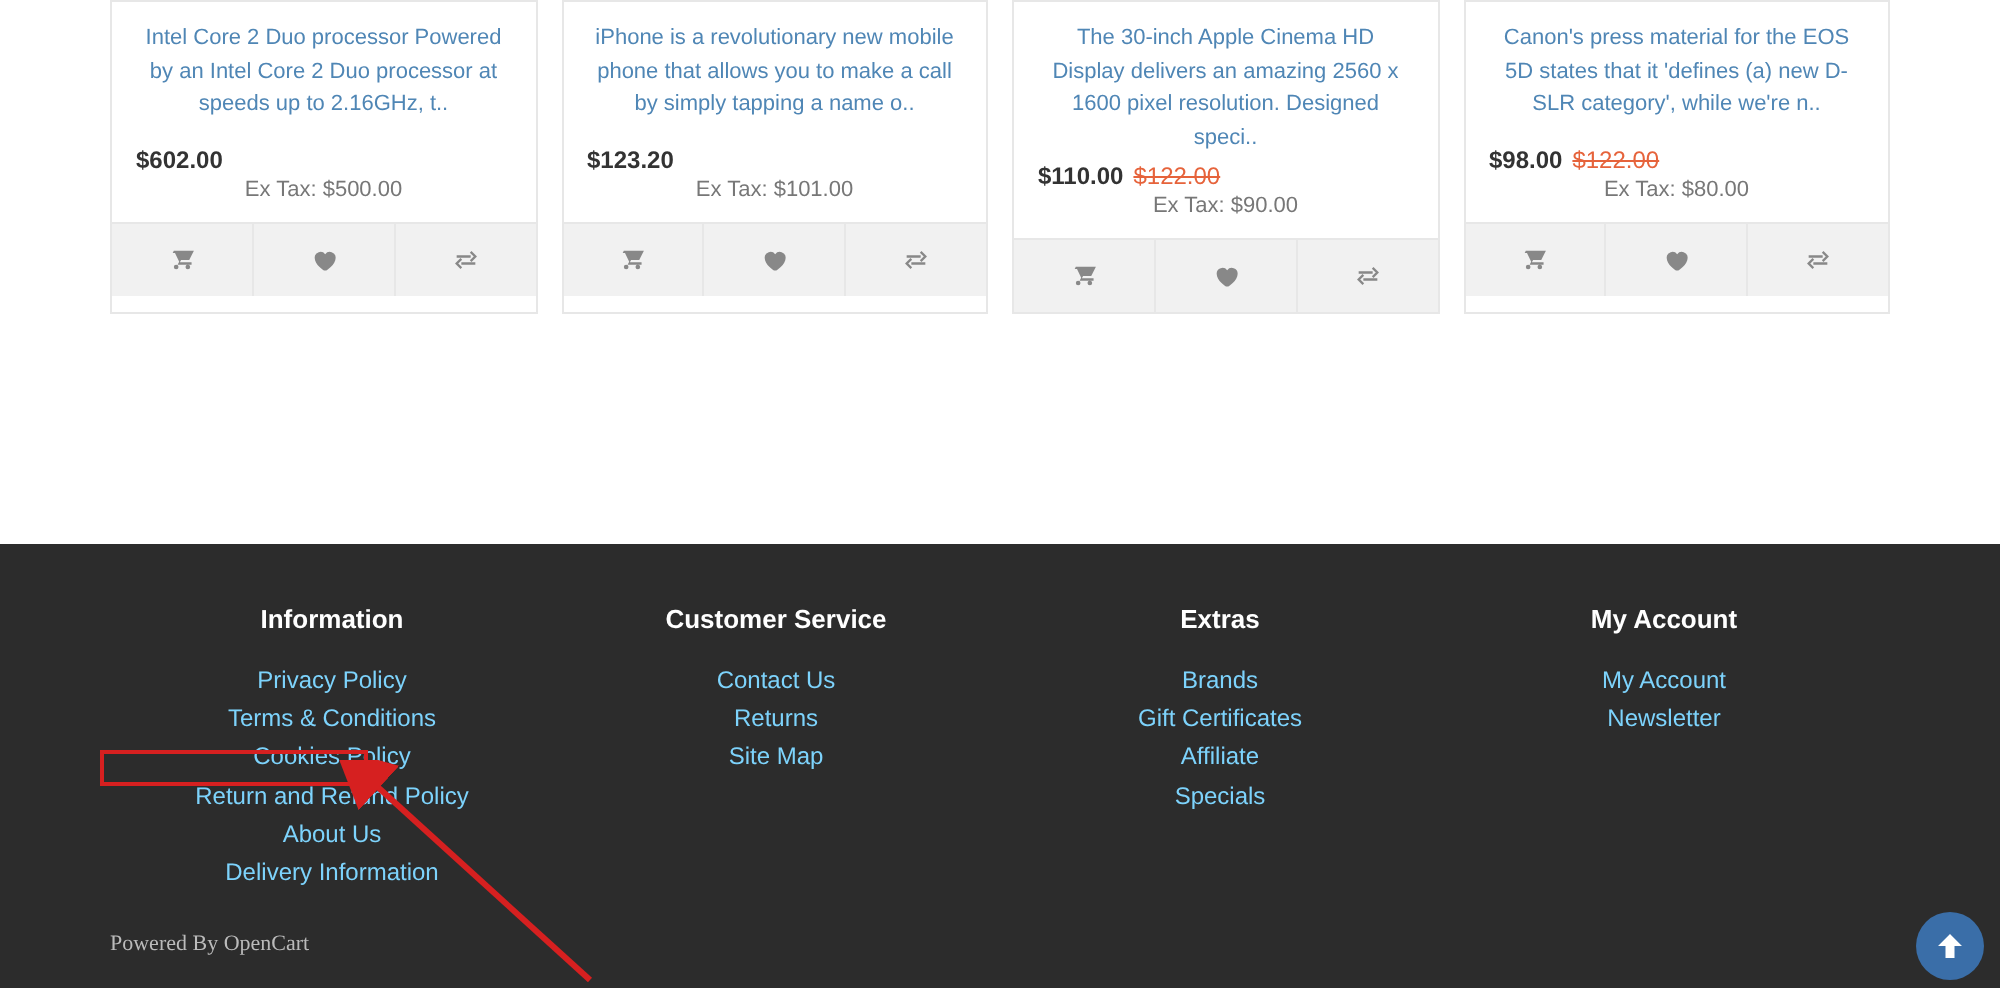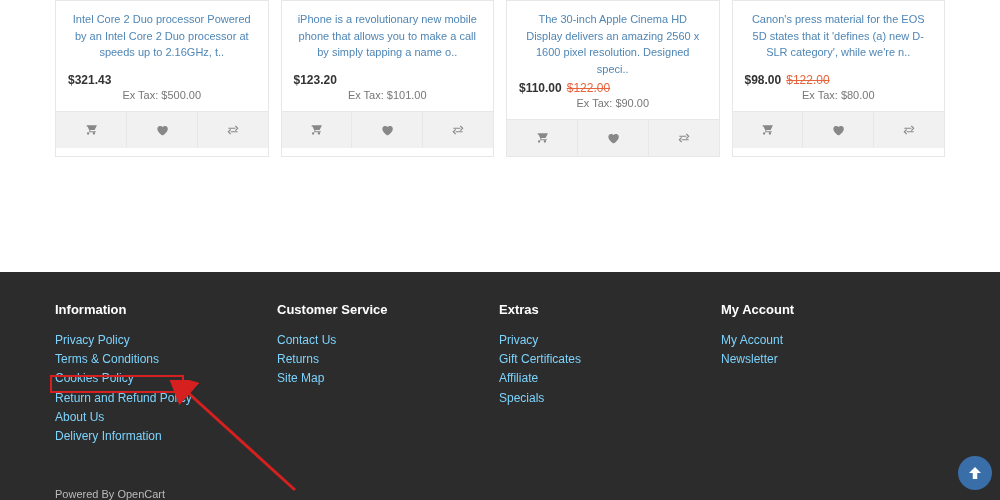--- a/index.html
+++ b/index.html
@@ -11,45 +11,45 @@
 .card-desc { font-size: 11px; color: #4f86b5; line-height: 1.5; min-height: 58px; }
 .price-row { display: flex; align-items: baseline; gap: 5px; margin-top: 4px; }
 .price { font-size: 12px; font-weight: bold; color: #333; }
 .oldprice { font-size: 12px; color: #e6633b; text-decoration: line-through; }
 .extax { font-size: 11px; color: #777; margin-top: 2px; padding-bottom: 10px; }
 .actions { display: flex; border-top: 1px solid #e7e7e7; background: #f1f1f1; }
 .act { flex: 1; height: 36px; display: flex; align-items: center; justify-content: center; cursor: pointer; border-right: 1px solid #e7e7e7; color: #888; }
 .act:last-child { border-right: none; }
 
 .footer { background: #2c2c2c; color: #ccc; margin-top: 115px; padding: 30px 55px 16px 55px; }
-.fcols { display: flex; }
+.fcols { display: flex; text-align: center; }
 .fcol { width: 222px; }
 .fcol h4 { color: #fff; font-size: 13px; margin-bottom: 14px; }
 .fcol ul { list-style: none; }
 .fcol li { font-size: 12px; color: #7dd3fc; line-height: 1.6; cursor: pointer; }
-.powered { font-size: 11px; color: #bbb; margin-top: 42px; }
+.powered { font-size: 11px; color: #bbb; margin-top: 20px; font-family: Liberation Serif, serif; }
 .powered a { color: #bbb; text-decoration: none; }
 
 .highlight-box { position: absolute; border: 2px solid #d62020; pointer-events: none; }
 .arrow-svg { position: absolute; pointer-events: none; }
 
 .scrolltop { position: absolute; right: 8px; bottom: 10px; width: 34px; height: 34px; border-radius: 50%; background: #3a6ea8; display: flex; align-items: center; justify-content: center; cursor: pointer; }
 .scrolltop svg { fill: #fff; }
 
 .icon { width: 14px; height: 14px; }
 </style>
 </head>
 <body>
 
 <div class="products">
   <div class="card">
     <div class="card-body">
       <div class="card-desc">Intel Core 2 Duo processor Powered by an Intel Core 2 Duo processor at speeds up to 2.16GHz, t..</div>
       <div class="price-row">
-          <span class="price">$321.43</span>
+          <span class="price">$602.00</span>
         </div>
       <div class="extax">Ex Tax: $500.00</div>
     </div>
     <div class="actions">
       <div class="act">
           <svg class="icon" viewBox="0 0 24 24" fill="currentColor">
             <path d="M7 4h-2l-1 2h2l3.6 7.6-1.4 2.4h12v-2h-10l1-2h7l4-8h-15zM7 20a2 2 0 100-4 2 2 0 000 4zm10 0a2 2 0 100-4 2 2 0 000 4z"></path>
           </svg>
         </div>
       <div class="act">
@@ -166,21 +166,21 @@
       <h4>Customer Service</h4>
       <ul>
         <li>Contact Us</li>
         <li>Returns</li>
         <li>Site Map</li>
       </ul>
     </div>
     <div class="fcol">
       <h4>Extras</h4>
       <ul>
-        <li>Privacy</li>
+        <li>Brands</li>
         <li>Gift Certificates</li>
         <li>Affiliate</li>
         <li>Specials</li>
       </ul>
     </div>
     <div class="fcol">
       <h4>My Account</h4>
       <ul>
         <li>My Account</li>
         <li>Newsletter</li>

